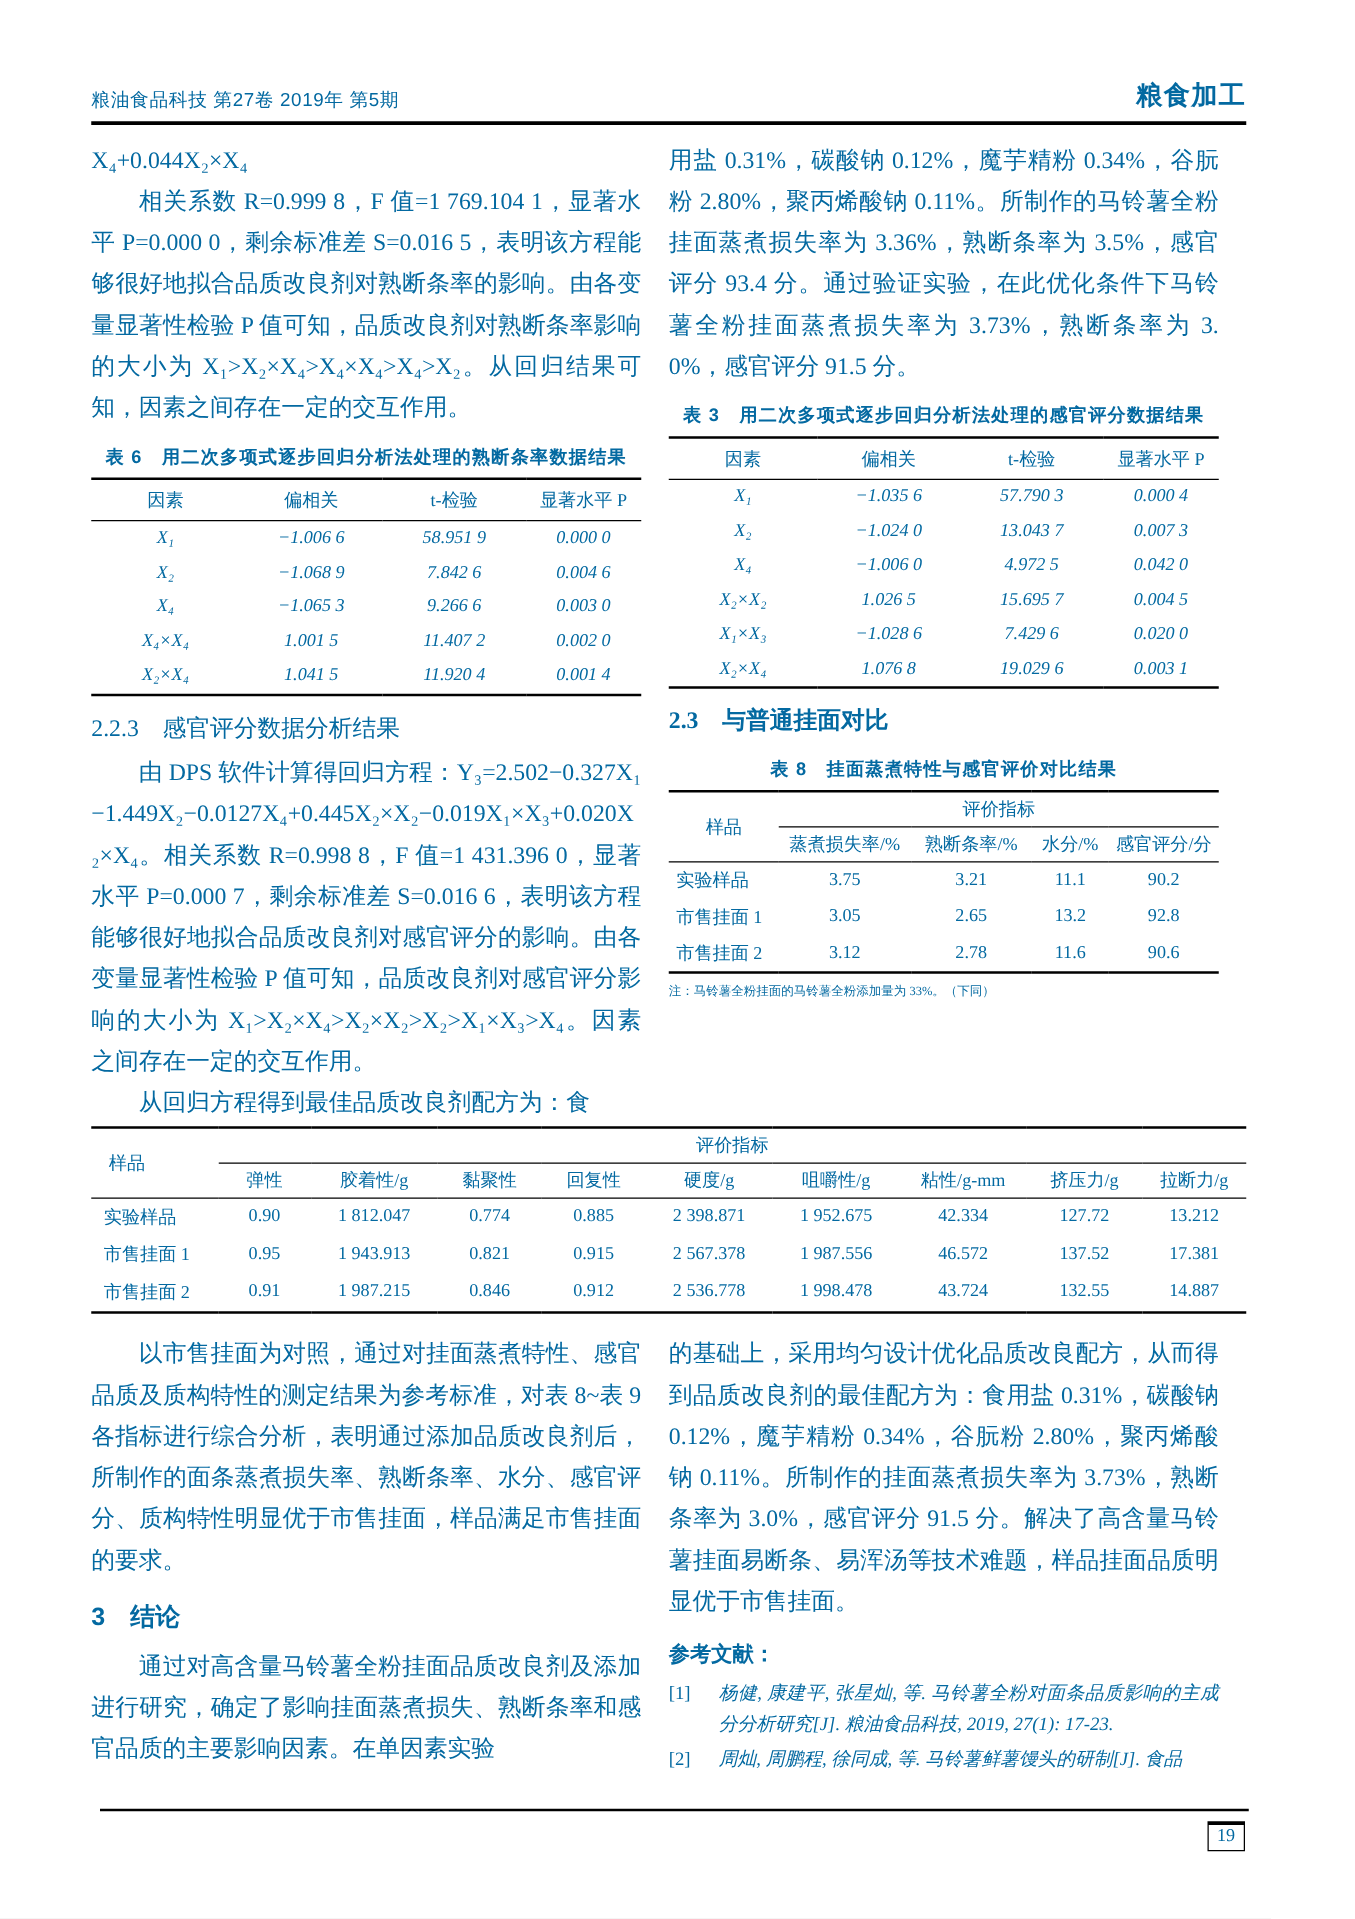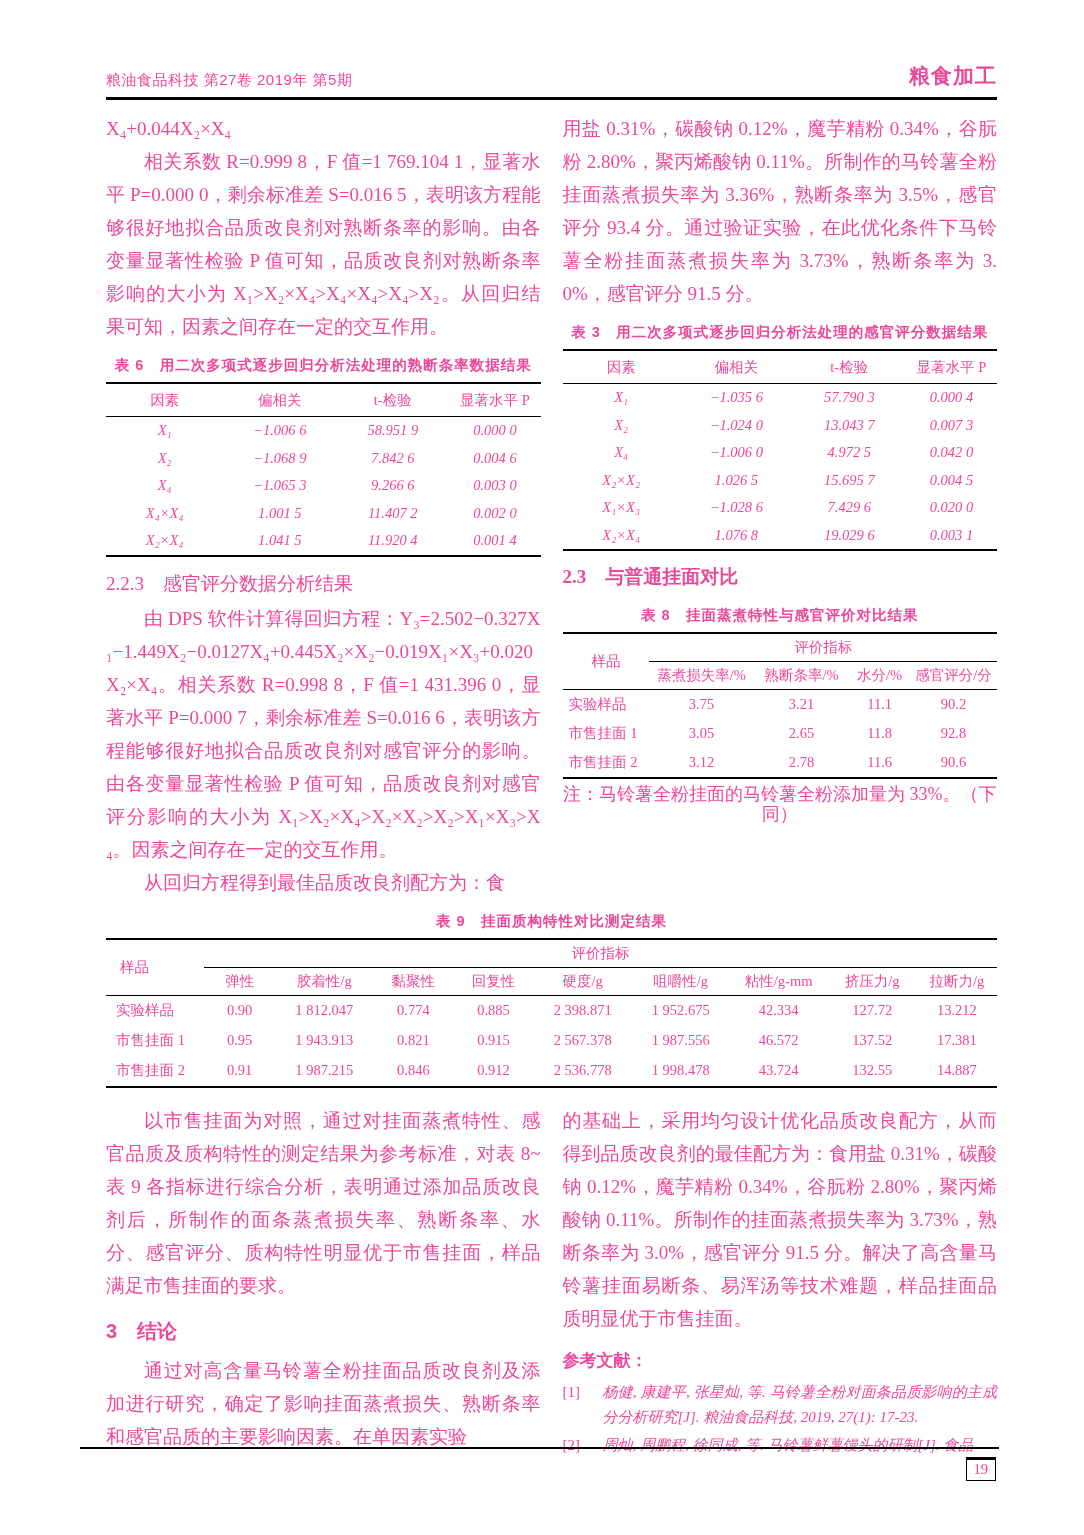--- a/index.html
+++ b/index.html
@@ -2,23 +2,23 @@
 <html><head>
 <meta charset="utf-8">
 <style>
   html, body { margin: 0; padding: 0; background: #e8e8e8; }
   .page {
     position: relative;
     width: 1084px;
     height: 1535px;
     margin: 0 auto;
     background: #ffffff;
-    color: #ec4899;
+    color: #0369a1;
     box-sizing: border-box;
-    padding: 62px 87px 0 106px;
+    padding: 62px 87px 0 73px;
     font-family: "Liberation Serif", "DejaVu Serif", serif;
     overflow: hidden;
   }
   
   .header {
     display: flex;
     justify-content: space-between;
     align-items: flex-end;
     border-bottom: 3px solid #000;
     padding-bottom: 7px;
@@ -95,24 +95,23 @@
     height: 27px;
     border-bottom: 1px solid #000;
   }
   table.grp th.sub {
     height: 27px;
     border-bottom: 1.8px solid #000;
   }
   table.t8 td { height: 29px; }
   table.t9 td { height: 30px; }
   .tbl-note {
-    font-size: 18px;
+    font-size: 10px;
     margin-top: 5px;
     line-height: 20px;
-    text-align: center;
   }
   
   .fullwide { margin-top: 2px; }
   
   .ref-heading {
     font-family: "Liberation Sans", "DejaVu Sans", sans-serif;
     font-weight: bold;
     font-size: 17px;
     margin: 14px 0 8px 0;
   }
@@ -282,38 +281,37 @@
             <td style="text-align:left;padding-left:6px">实验样品</td>
             <td>3.75</td>
             <td>3.21</td>
             <td>11.1</td>
             <td>90.2</td>
           </tr>
           <tr>
             <td style="text-align:left;padding-left:6px">市售挂面 1</td>
             <td>3.05</td>
             <td>2.65</td>
-            <td>11.8</td>
+            <td>13.2</td>
             <td>92.8</td>
           </tr>
           <tr>
             <td style="text-align:left;padding-left:6px">市售挂面 2</td>
             <td>3.12</td>
             <td>2.78</td>
             <td>11.6</td>
             <td>90.6</td>
           </tr>
         </tbody>
       </table>
       <div class="tbl-note">注：马铃薯全粉挂面的马铃薯全粉添加量为 33%。（下同）</div>
     </div>
   </div>
 
   <div class="fullwide">
-    <div class="tbl-title">表 9　挂面质构特性对比测定结果</div>
     <table class="three-line grp t9">
       <thead>
         <tr>
           <th class="side" rowspan="2" style="width:11%;text-align:left;padding-left:14px">样品</th>
           <th class="group" colspan="9">评价指标</th>
         </tr>
         <tr>
           <th class="sub" style="width:8%">弹性</th>
           <th class="sub" style="width:11%">胶着性/g</th>
           <th class="sub" style="width:9%">黏聚性</th>

